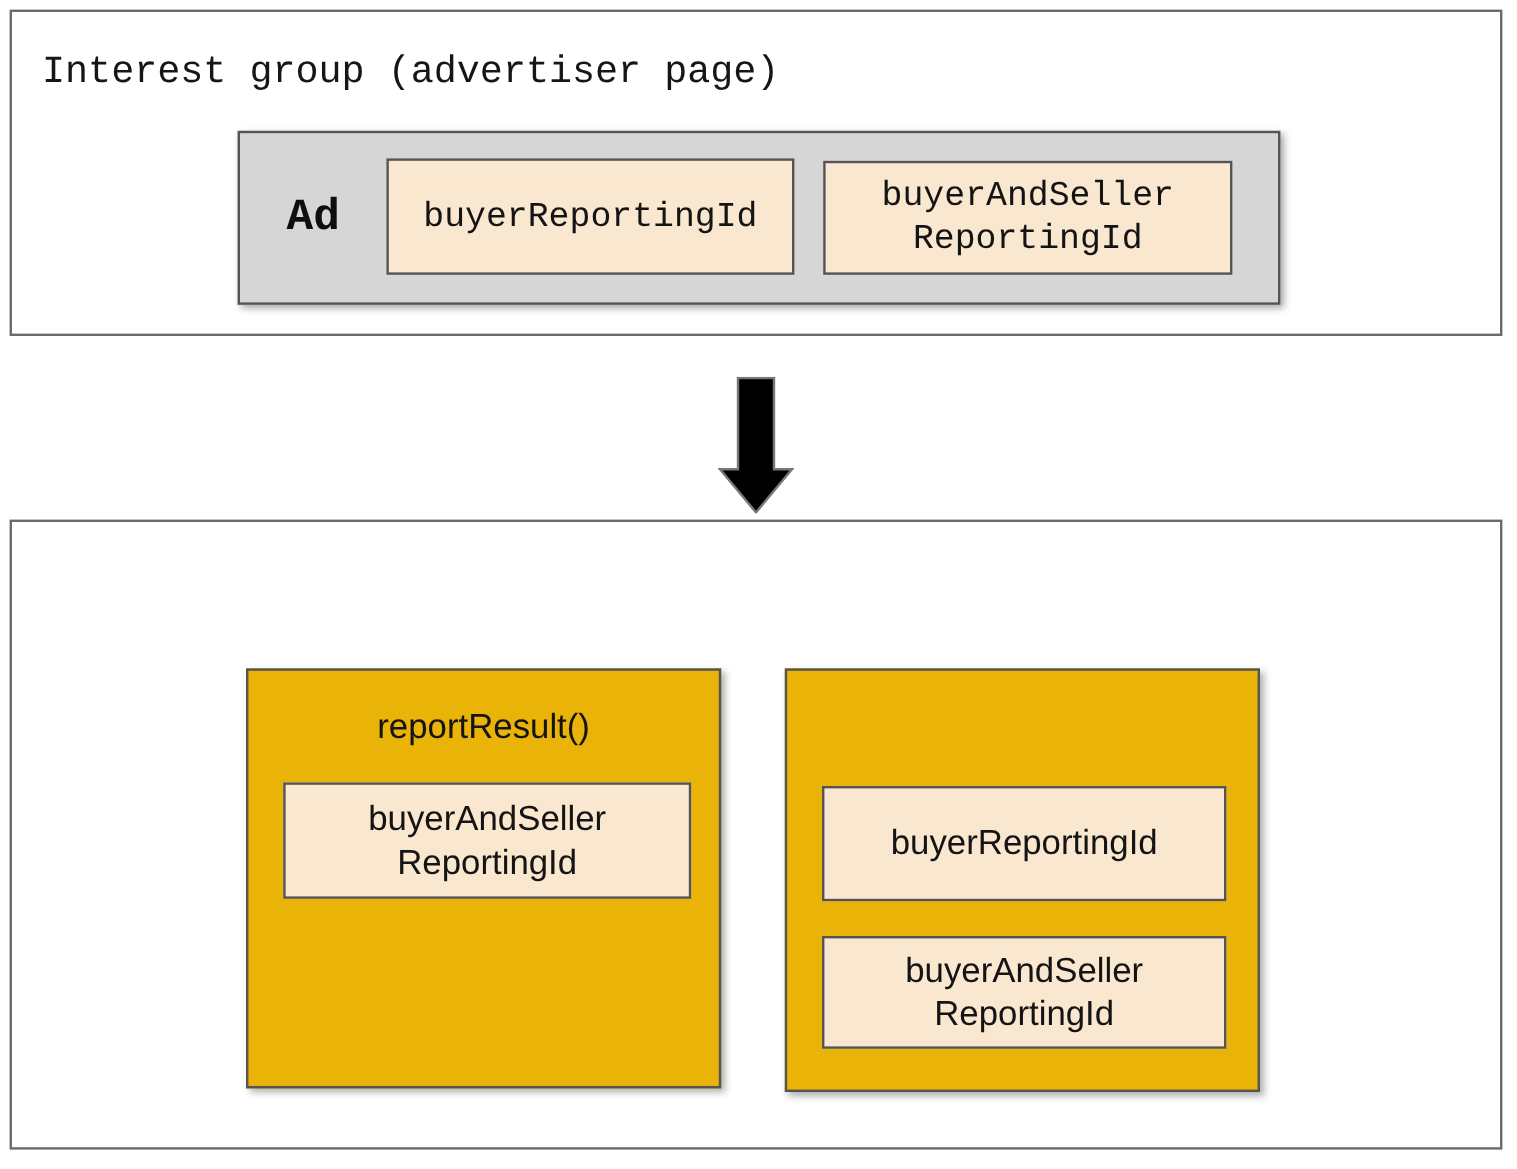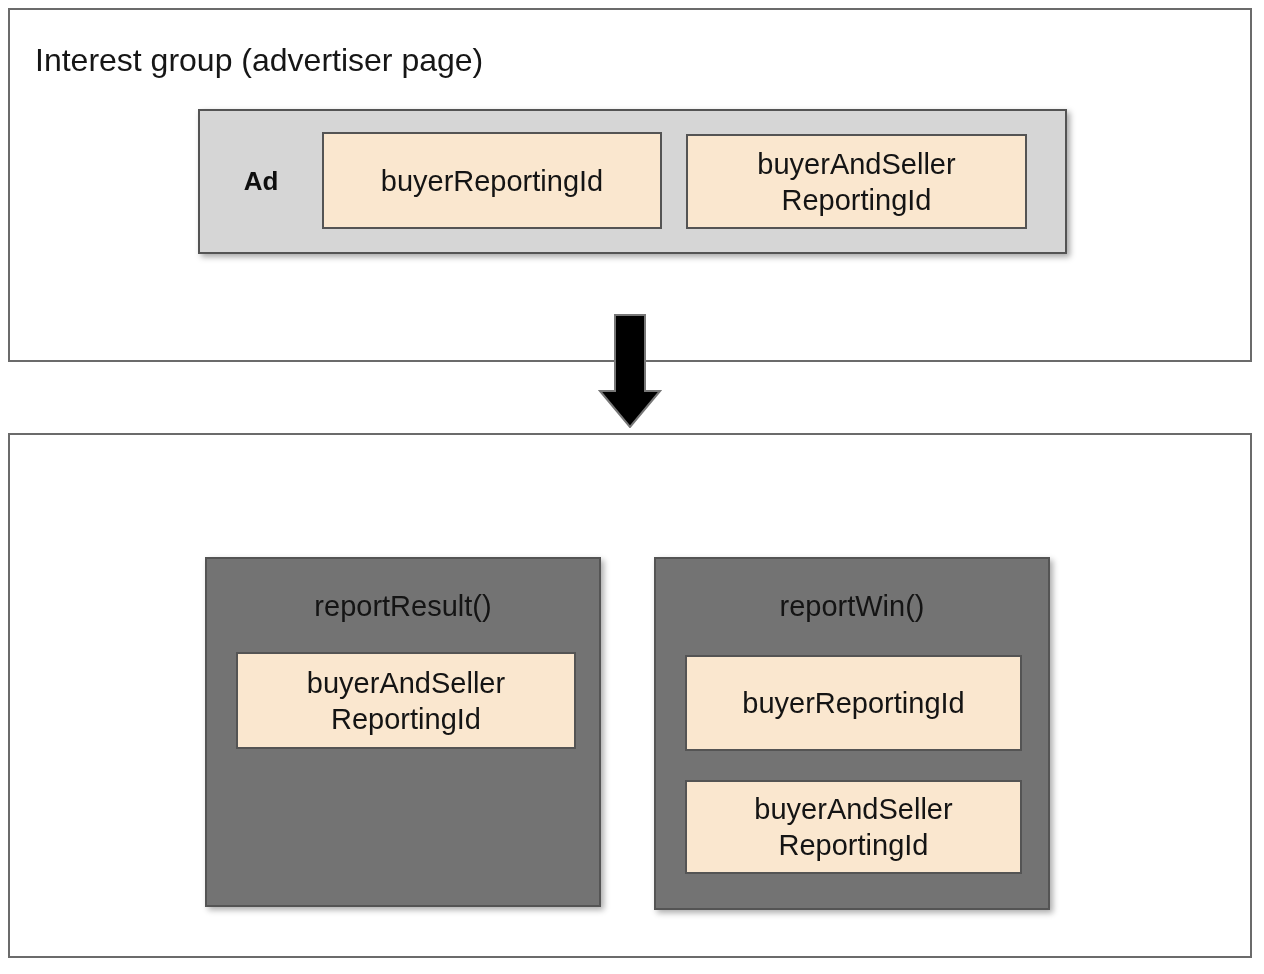--- a/index.html
+++ b/index.html
@@ -5,50 +5,50 @@
   html, body { margin: 0; padding: 0; background: #ffffff; }
   body {
     width: 1264px; height: 974px; position: relative; overflow: hidden;
     font-family: "Liberation Sans", sans-serif;
     color: #1b1b1b;
   }
   .outer-box {
     position: absolute; left: 8px; width: 1244px;
     box-sizing: border-box; border: 2px solid #6b6b6b; background: #ffffff;
   }
-  .outer-top { top: 8px; height: 354px; }
+  .outer-top { top: 8px; height: 272px; font-family: Liberation Mono, monospace; }
   .outer-bottom { top: 433px; height: 525px; }
   .section-title {
     position: absolute; left: 25px; top: 30px;
     font-size: 32px; line-height: 40px; color: #161616;
     white-space: nowrap;
   }
   .ad-box {
     position: absolute; left: 188px; top: 99px; width: 869px; height: 145px;
     box-sizing: border-box; border: 2px solid #545454; background: #d6d6d6;
     box-shadow: 3px 3px 6px rgba(0,0,0,0.35);
   }
   .ad-label {
     position: absolute; left: 0; top: 0; width: 122px; height: 100%;
     display: flex; align-items: center; justify-content: center;
-    font-size: 26px; font-weight: bold; color: #0e0e0e;
+    font-size: 37px; font-weight: bold; color: #0e0e0e;
   }
   .field-box {
     position: absolute; box-sizing: border-box;
     border: 2px solid #545454; background: #fae7cf;
     display: flex; align-items: center; justify-content: center;
     text-align: center; font-size: 29px; line-height: 36px;
     white-space: pre-line; color: #141414;
   }
   .ad-field-1 { left: 122px; top: 21px; width: 340px; height: 97px; }
   .ad-field-2 { left: 486px; top: 23px; width: 341px; height: 95px; }
   .arrow-wrap { position: absolute; left: 598px; top: 314px; width: 64px; height: 114px; }
   .fn-box {
     position: absolute; box-sizing: border-box;
-    border: 2px solid #545454; background: #737373;
+    border: 2px solid #545454; background: #eab308;
     box-shadow: 3px 3px 6px rgba(0,0,0,0.32);
     padding-left: 19px;
   }
   .fn-left  { left: 195px; top: 122px; width: 396px; height: 350px; }
   .fn-right { left: 644px; top: 122px; width: 396px; height: 353px; }
   .fn-title {
     position: absolute; left: 0; top: 29px; width: 100%;
     text-align: center; font-size: 29px; line-height: 36px; color: #141414;
   }
   .fnl-field-1 { left: 29px; top: 93px;  width: 340px; height: 97px; }
@@ -76,18 +76,17 @@
 
 <div class="outer-box outer-bottom">
 
   <div class="fn-box fn-left">
     <div class="fn-title">reportResult()</div>
     <div class="field-box fnl-field-1">buyerAndSeller
 ReportingId</div>
   </div>
 
   <div class="fn-box fn-right">
-    <div class="fn-title">reportWin()</div>
     <div class="field-box fnr-field-1">buyerReportingId</div>
     <div class="field-box fnr-field-2">buyerAndSeller
 ReportingId</div>
   </div>
 </div>
 
 </body></html>

